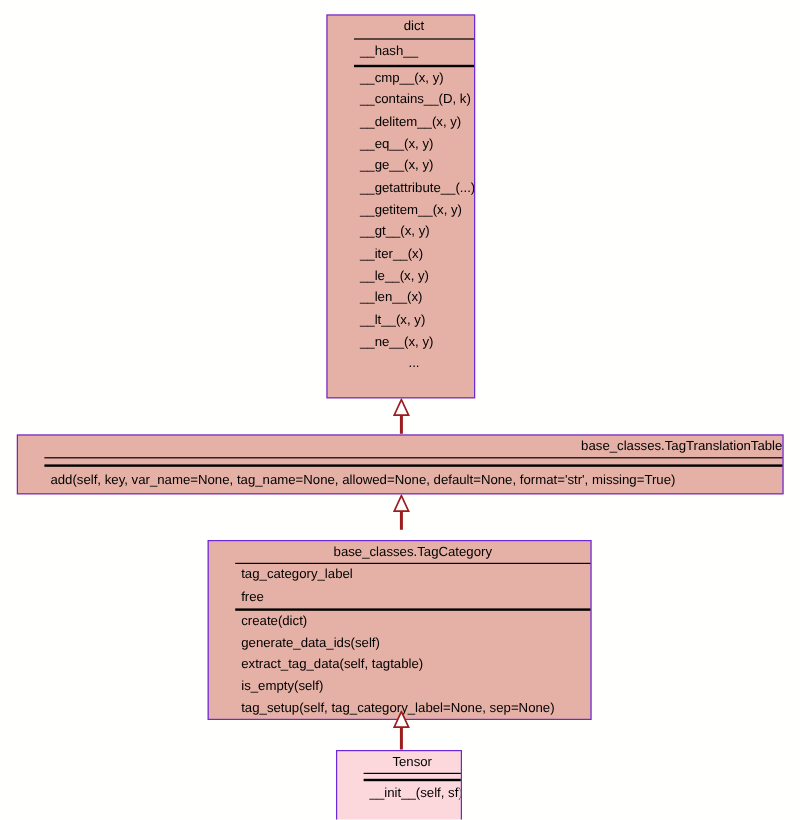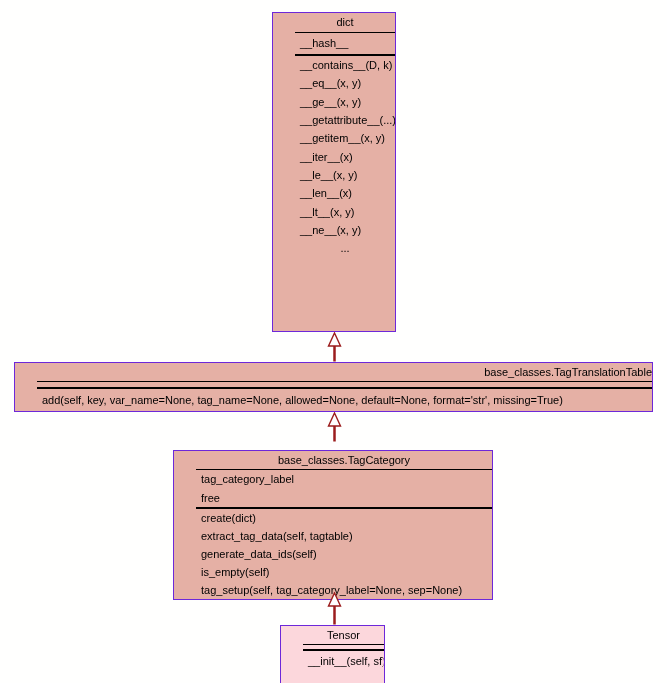--- a/index.html
+++ b/index.html
@@ -71,25 +71,28 @@
 <body>
 
 <div id="diagram">
 
   <div id="cls-dict" class="uml-class">
     <div class="c-title">dict</div>
     <div class="c-attrs">
       <div class="row">__hash__</div>
     </div>
     <div class="c-methods">
+      <div class="row">__cmp__(x, y)</div>
       <div class="row">__contains__(D, k)</div>
+      <div class="row">__delitem__(x, y)</div>
       <div class="row">__eq__(x, y)</div>
       <div class="row">__ge__(x, y)</div>
       <div class="row">__getattribute__(...)</div>
       <div class="row">__getitem__(x, y)</div>
+      <div class="row">__gt__(x, y)</div>
       <div class="row">__iter__(x)</div>
       <div class="row">__le__(x, y)</div>
       <div class="row">__len__(x)</div>
       <div class="row">__lt__(x, y)</div>
       <div class="row">__ne__(x, y)</div>
       <div class="row center">...</div>
     </div>
   </div>
 
   <svg class="arrow" style="left:326px; top:332px;" width="17" height="30" viewBox="0 0 17 30">
@@ -111,22 +114,22 @@
   </svg>
 
   <div id="cls-tagcategory" class="uml-class">
     <div class="c-title">base_classes.TagCategory</div>
     <div class="c-attrs">
       <div class="row">tag_category_label</div>
       <div class="row">free</div>
     </div>
     <div class="c-methods">
       <div class="row">create(dict)</div>
+      <div class="row">generate_data_ids(self)</div>
       <div class="row">extract_tag_data(self, tagtable)</div>
-      <div class="row">generate_data_ids(self)</div>
       <div class="row">is_empty(self)</div>
       <div class="row">tag_setup(self, tag_category_label=None, sep=None)</div>
     </div>
   </div>
 
   <svg class="arrow" style="left:326px; top:592px;" width="17" height="33" viewBox="0 0 17 33">
     <line x1="8.5" y1="32.5" x2="8.5" y2="12" stroke="#9b1d1d" stroke-width="2.5"></line>
     <polygon points="8.5,1 14.5,14 2.5,14" fill="#ffffff" stroke="#9b1d1d" stroke-width="1.4"></polygon>
   </svg>
 

